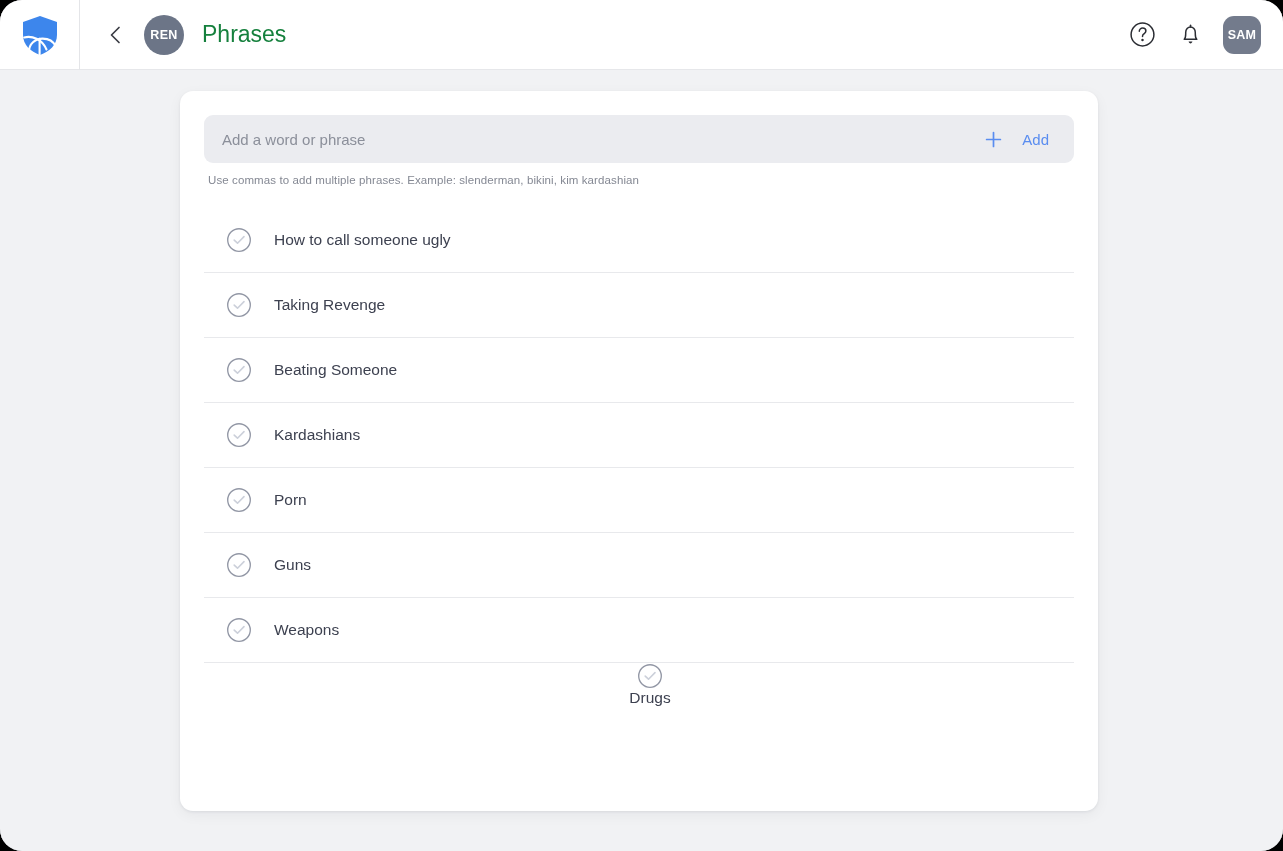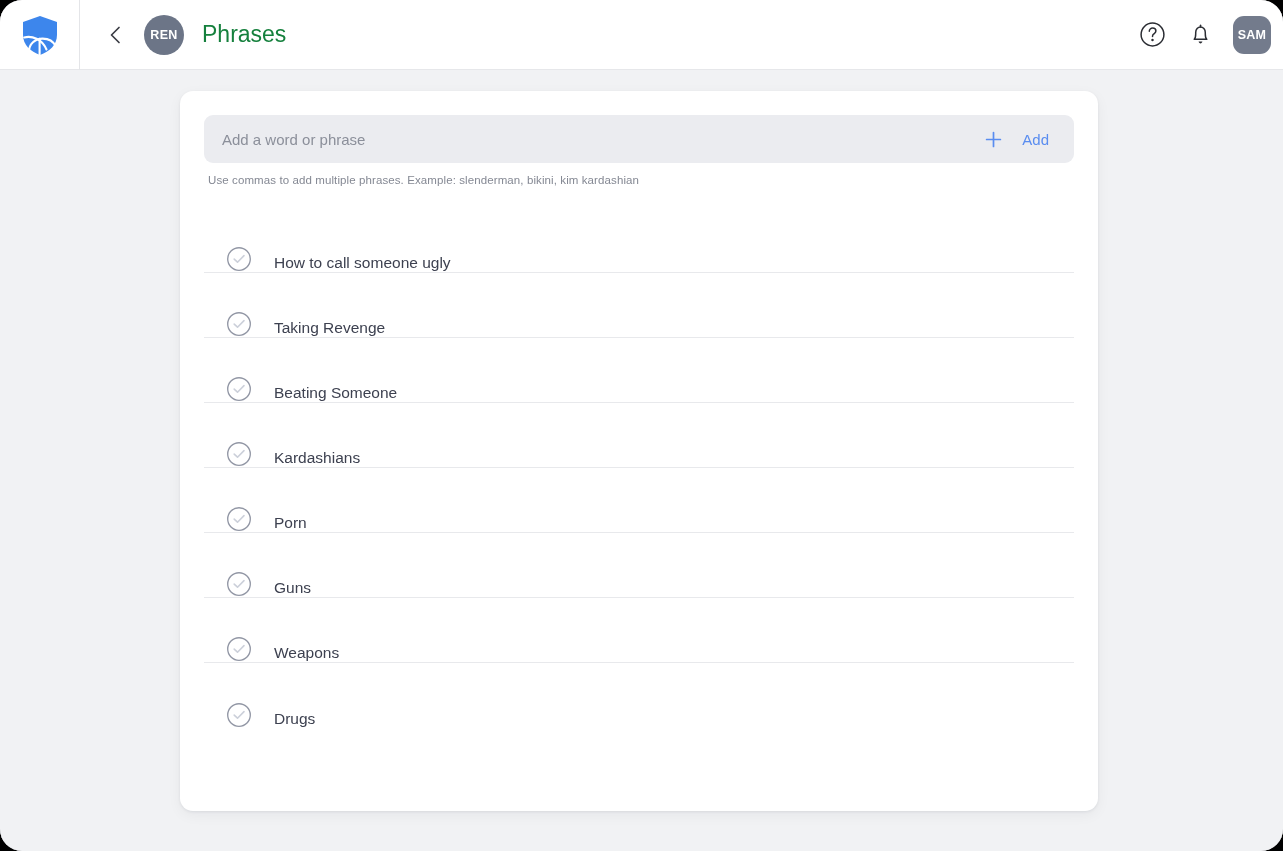--- a/index.html
+++ b/index.html
@@ -80,21 +80,21 @@
     margin-left: 18px;
     font-weight: normal;
     white-space: nowrap;
   }
 
   .top-right {
     margin-left: auto;
     display: flex;
     align-items: center;
     gap: 18px;
-    padding-right: 12px;
+    padding-right: 22px;
   }
 
   .icon-btn {
     width: 30px; height: 30px;
     display: flex;
     align-items: center;
     justify-content: center;
     cursor: pointer;
   }
 
@@ -181,25 +181,25 @@
   
   #phrase-list {
     margin-top: 22px;
     width: 870px;
     list-style: none;
   }
 
   .phrase-row {
     height: 65px;
     display: flex;
-    align-items: flex-end;
+    align-items: center;
     border-bottom: 1px solid #e8e9ec;
     cursor: pointer;
   }
-  .phrase-row:last-child { border-bottom: none; }
+  .phrase-row:last-child { border-bottom: none; flex-direction: column; }
 
   .check-circle {
     width: 26px; height: 26px;
     margin-left: 22px;
     flex: 0 0 auto;
     cursor: pointer;
   }
 
   .phrase-label {
     font-size: 15.5px;

